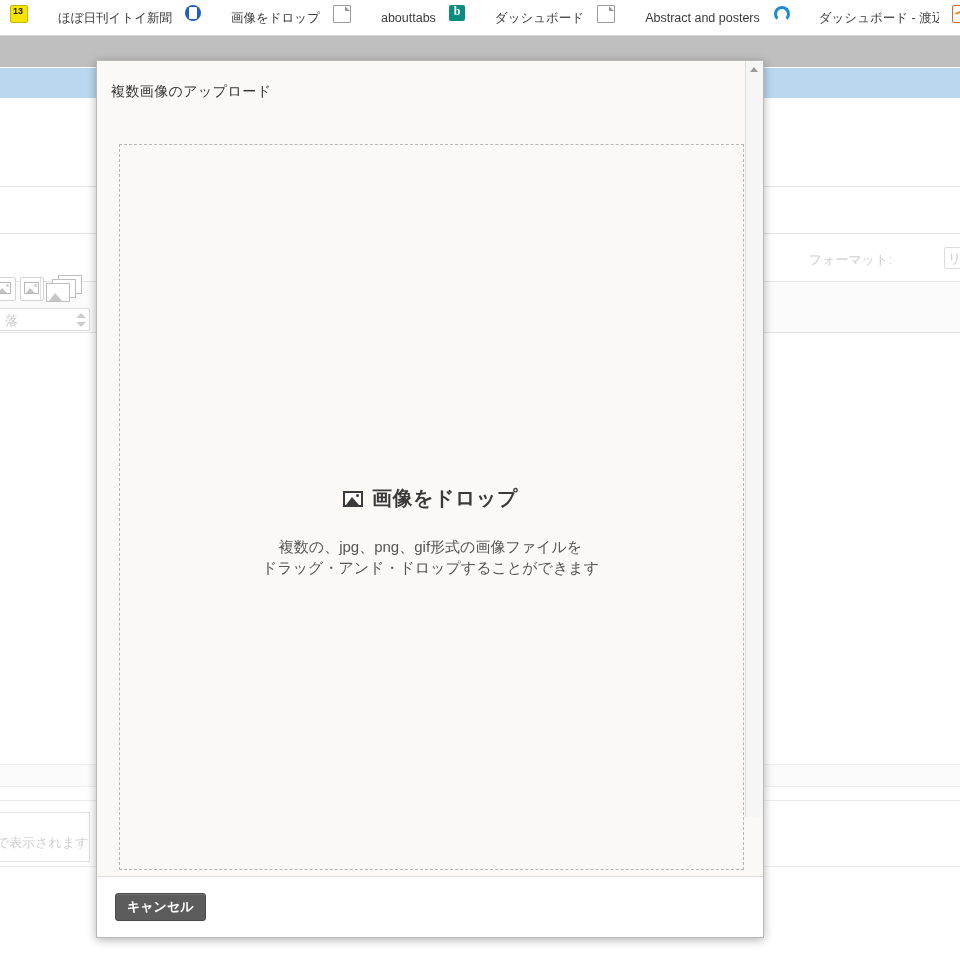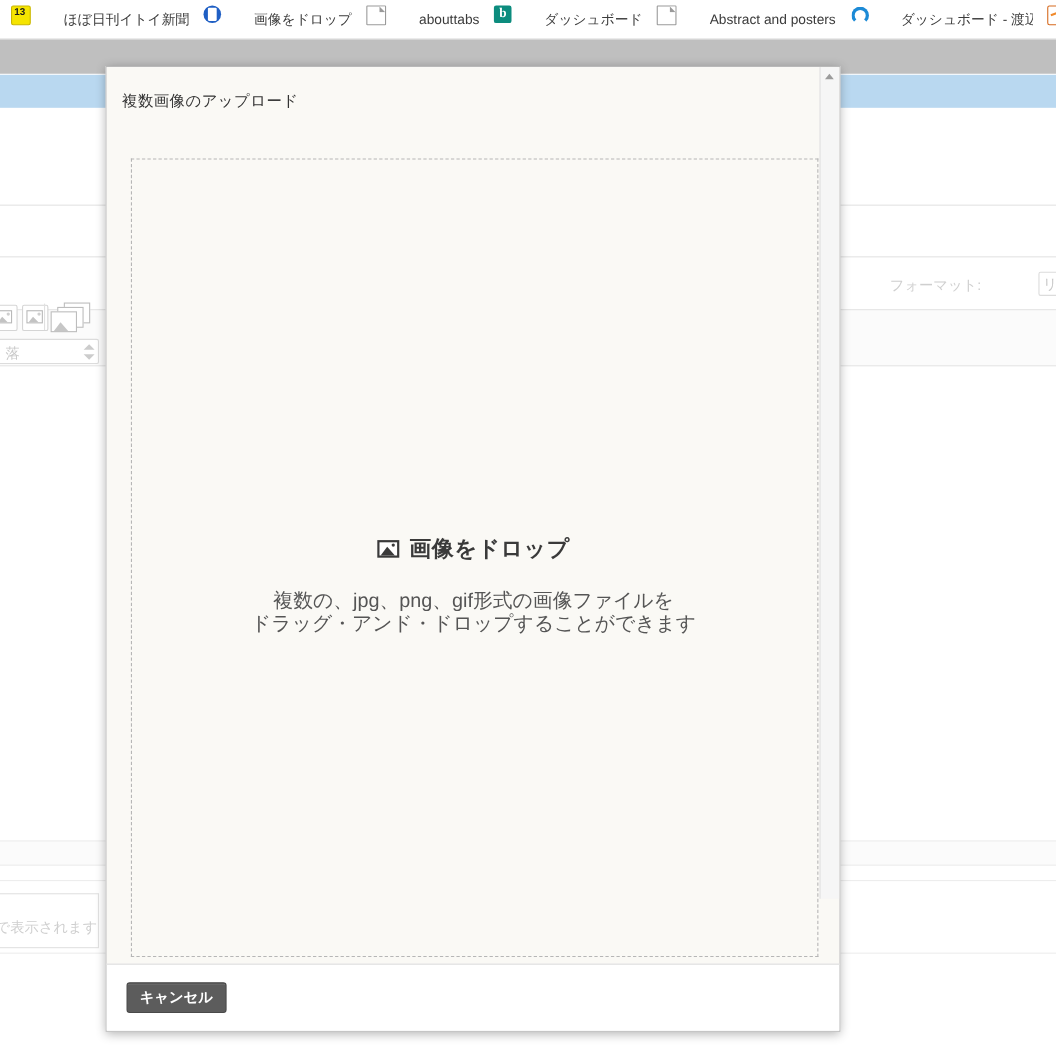--- a/index.html
+++ b/index.html
@@ -200,21 +200,21 @@
     content:""; position:absolute; left:1px; bottom:0px;
     border-left:6px solid transparent; border-right:7px solid transparent;
     border-bottom:8px solid #3a3a3a;
   }
   .dz-icon:before{
     content:""; position:absolute; right:2px; top:1px; width:3px; height:3px;
     border-radius:50%; background:#3a3a3a;
   }
   .dz-sub {
     margin-top:24px;
-    font-size:18px; color:#555555; line-height:21px;
+    font-size:15px; color:#555555; line-height:21px;
   }
   
   .modal-scrollbar {
     position:absolute; right:0; top:0; width:17px; bottom:60px;
     background:#f6f6f6;
     border-left:1px solid #dfdfdf;
   }
   .sb-btn-up {
     position:absolute; left:0; top:0; width:16px; height:17px;
   }

